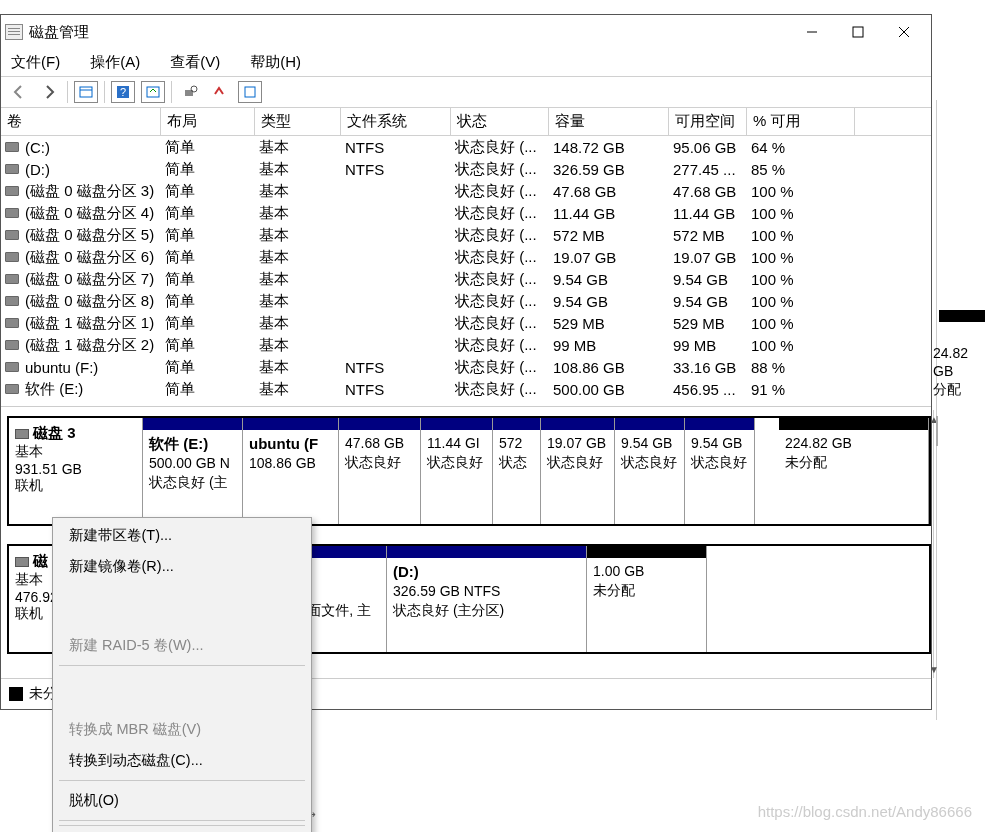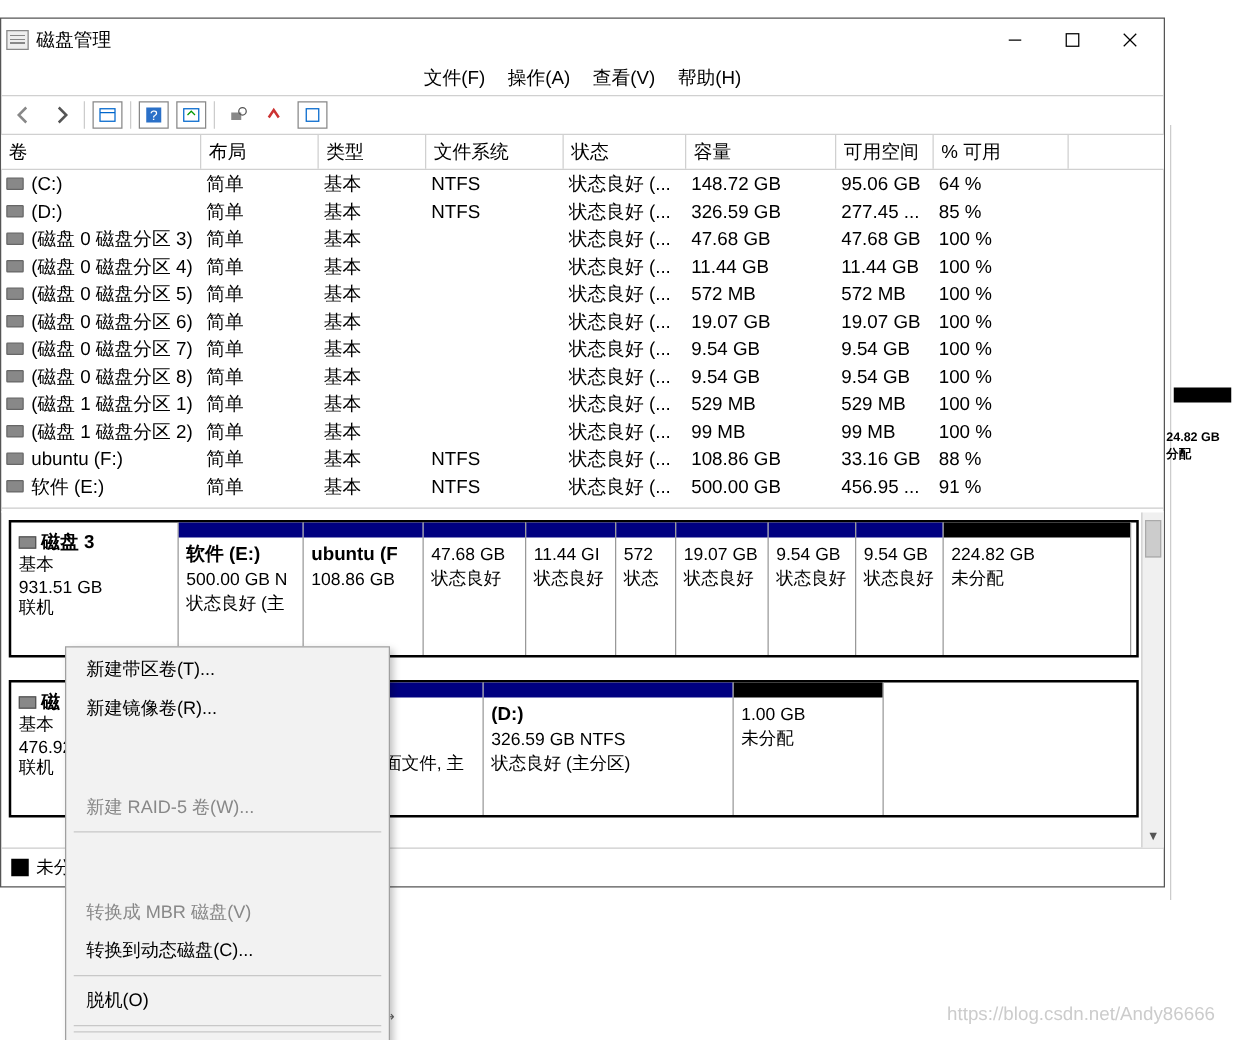--- a/index.html
+++ b/index.html
@@ -7,21 +7,21 @@
 
 .window { position: absolute; top: 14px; left: 0; width: 932px; background: #fff; border: 1px solid #555; }
 
 .titlebar { display: flex; align-items: center; height: 34px; padding: 0 4px; }
 .titlebar .icon { width: 18px; height: 16px; margin-right: 6px; display:inline-block; background:#eee; border:1px solid #888; position:relative;}
 .titlebar .icon::after{content:""; position:absolute; left:2px; right:2px; top:3px; bottom:3px; background:repeating-linear-gradient(#888 0 1px,#eee 1px 3px);}
 .titlebar .title { flex: 1; font-size: 15px; }
 .win-btn { width: 46px; height: 30px; display:flex; align-items:center; justify-content:center; font-size:14px;}
 .win-btn svg { width:12px; height:12px; }
 
-.menubar { display:flex; padding: 4px 0; gap: 18px; font-size:15px;justify-content:center; }
+.menubar { display:flex; padding: 4px 10px; gap: 30px; font-size:15px; }
 .menubar span { }
 .toolbar { display:flex; align-items:center; padding: 4px 6px; gap:6px; border-top:1px solid #d0d0d0; border-bottom:1px solid #d0d0d0; height:32px;}
 .tbtn { width:24px; height:22px; display:flex; align-items:center; justify-content:center; border:1px solid transparent;}
 .tbtn svg{width:16px;height:16px;}
 .tbtn.box{border:1px solid #888;}
 .sep{width:1px;height:22px;background:#ccc;}
 
 .list-header { display:flex; border-bottom:1px solid #d0d0d0; background:#fff; }
 .list-header .col { padding:4px 6px; border-right:1px solid #d0d0d0; font-size:15px;}
 .col-vol{width:160px;} .col-layout{width:94px;} .col-type{width:86px;} .col-fs{width:110px;} .col-status{width:98px;} .col-cap{width:120px;} .col-free{width:78px;} .col-pct{width:108px;}
@@ -54,21 +54,21 @@
 .legend{display:flex; gap:20px; padding:6px 8px; border-top:1px solid #ccc; align-items:center;}
 .legend .sw{width:14px;height:14px;display:inline-block;margin-right:6px;vertical-align:middle;}
 
 .context-menu{position:absolute; left:52px; top:517px; width:260px; background:#f2f2f2; border:1px solid #a0a0a0; box-shadow:3px 3px 6px rgba(0,0,0,.25); padding:2px 0; z-index:50;}
 .context-menu .mi{padding:6px 16px; font-size:14.5px;}
 .context-menu .mi.disabled{color:#888;margin-top:48px;}
 .context-menu .mi.highlight{background:#90c8f6;}
 .context-menu .msep{height:1px;background:#c8c8c8;margin:4px 6px;}
 
 .bg-side { position:absolute; right:0; top:100px; width:52px; border-left:1px solid #ccc; background:#fff; height:620px;}
-.bg-side .peek{position:absolute; top:244px; left:-4px; font-size:10px; line-height:1.3;font-weight:bold;}
+.bg-side .peek{position:absolute; top:244px; left:-4px; font-size:14px; line-height:1.3;}
 .bg-side .blk{width:46px;height:12px;background:#000;margin:4px 2px;}
 .watermark{position:absolute; right:16px; bottom:12px; color:#ccc; font-size:15px;}
 .resize-handles{position:absolute; left:300px; bottom:12px; color:#666;}
 .resize-handles span{display:block;line-height:1;}
 </style>
 </head>
 <body>
 
 <div class="bg-side">
   <div class="blk" style="margin-top:210px;"></div>
@@ -341,21 +341,21 @@
               <div class="pbody">19.07 GB<br>状态良好</div>
             </div>
             <div class="part" style="width: 70px;">
               <div class="stripe "></div>
               <div class="pbody">9.54 GB<br>状态良好</div>
             </div>
             <div class="part" style="width: 70px;">
               <div class="stripe "></div>
               <div class="pbody">9.54 GB<br>状态良好</div>
             </div>
-            <div class="part" style="width: 150px;">
+            <div class="part" style="width: 150px; margin-left: 24px;">
               <div class="stripe black"></div>
               <div class="pbody">224.82 GB<br>未分配</div>
             </div>
           </div>
       </div>
       <div class="disk-row">
         <div class="disk-label">
           <span class="dicon"></span><b>磁</b><br>
           <span>基本</span><br>
           <span>476.92</span><br>

